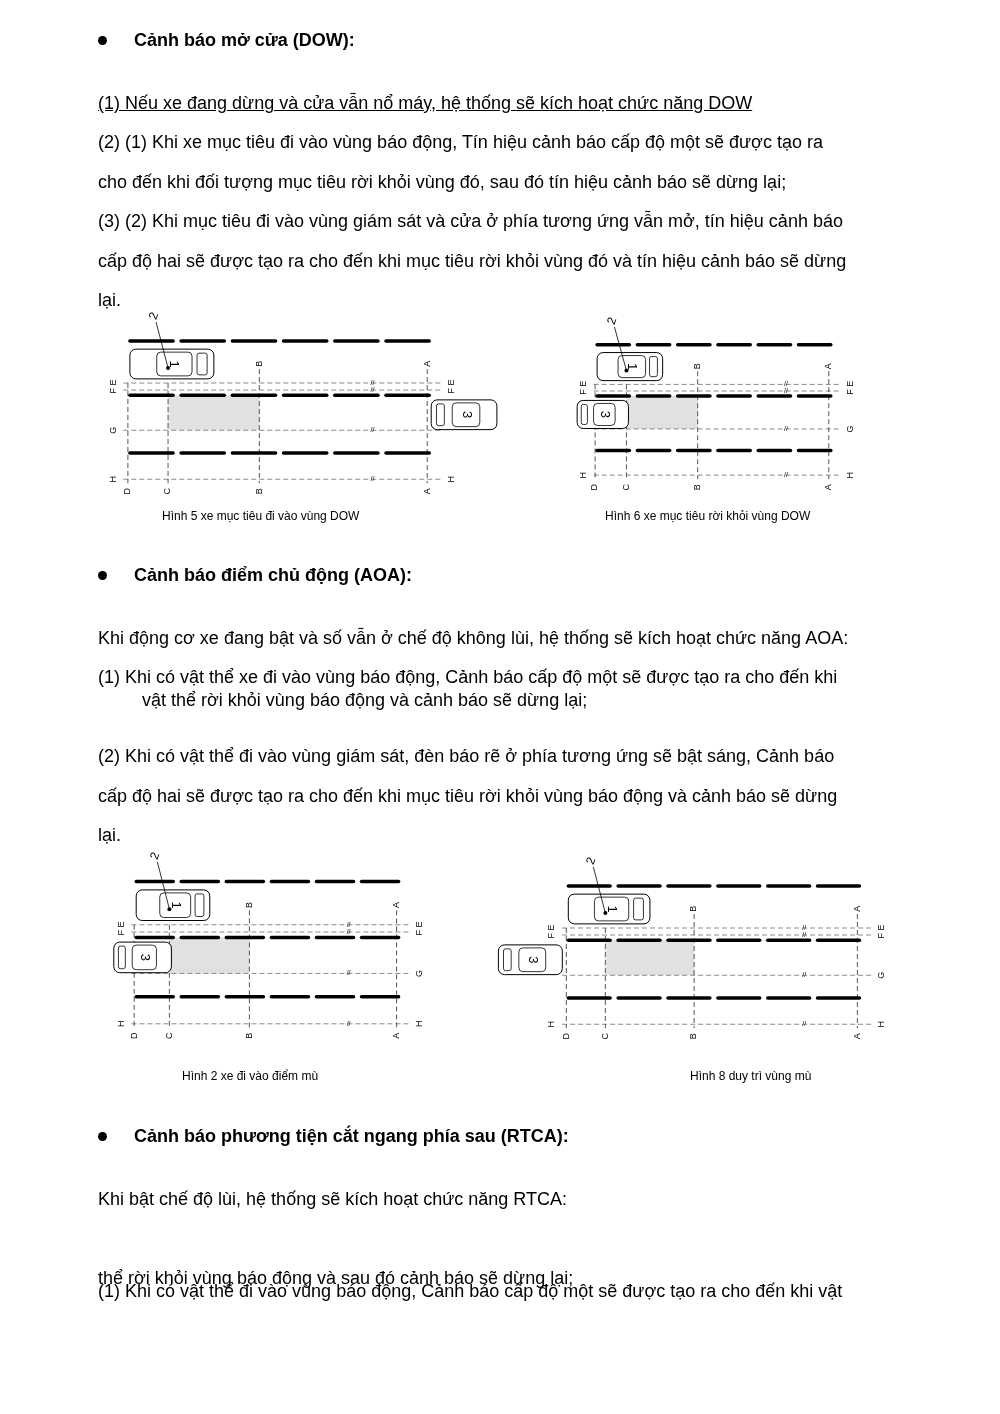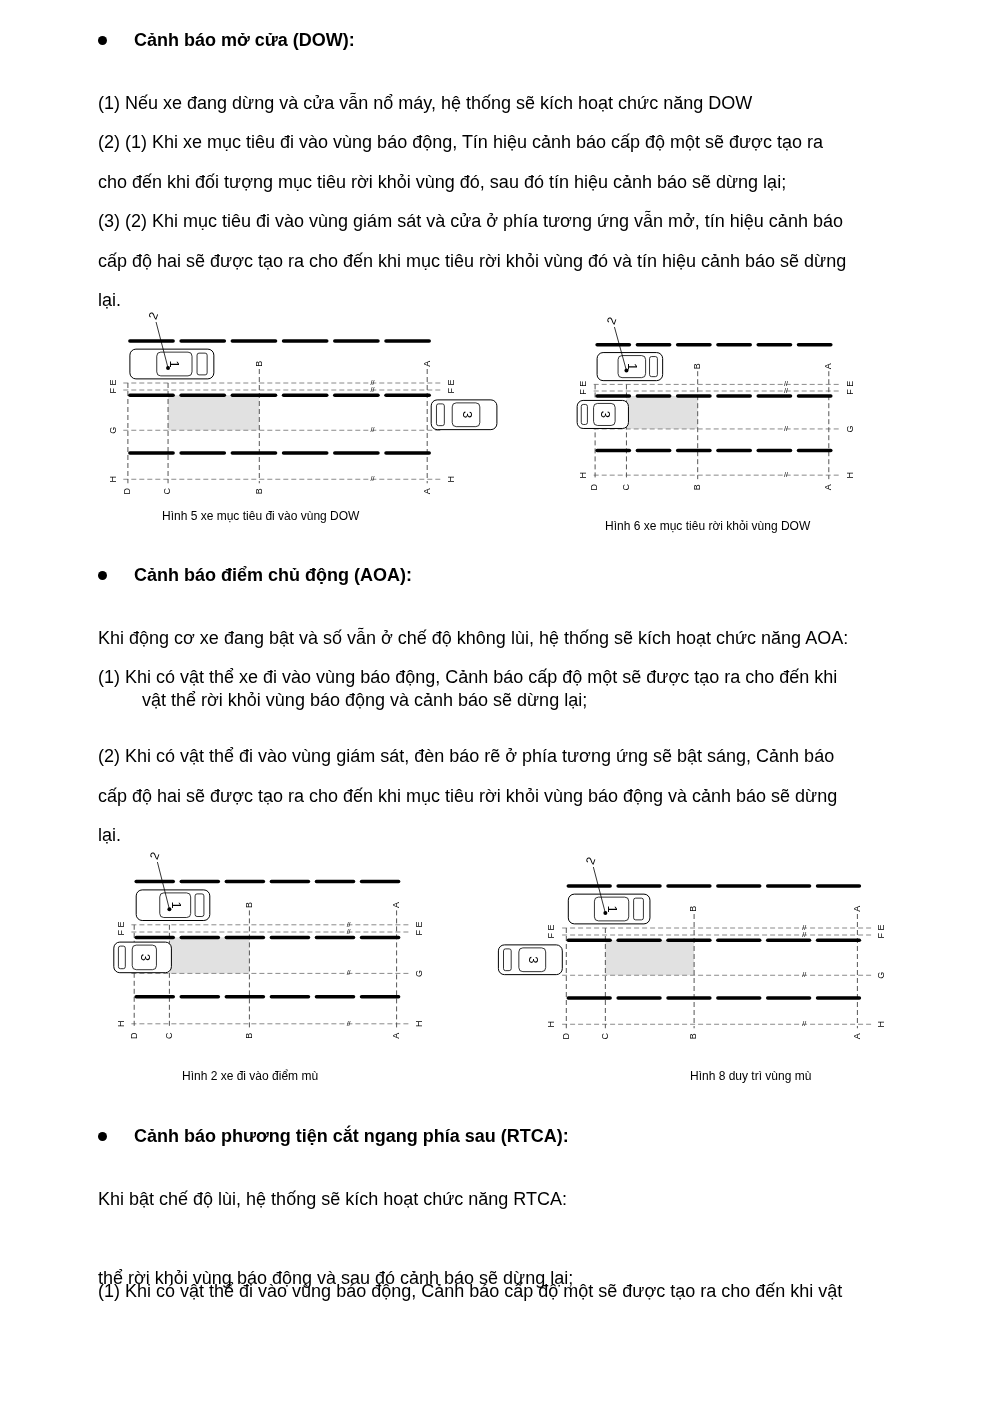--- a/index.html
+++ b/index.html
@@ -13,21 +13,21 @@
   .fig svg { display: block; overflow: visible; }
   .caption { position: absolute; font-size: 12px; line-height: 14px; white-space: nowrap; }
 </style>
 </head>
 <body>
 
 <div class="heading" style="top:29px;">
   <span class="bullet"></span>
   <span class="htext">Cảnh báo mở cửa (DOW):</span>
 </div>
-<div class="line" style="top:92px;">(1) Nếu xe đang dừng và cửa vẫn nổ máy, hệ thống sẽ kích hoạt chức năng DOW</div>
+<div class="line" style="top:92px;text-decoration:underline;">(1) Nếu xe đang dừng và cửa vẫn nổ máy, hệ thống sẽ kích hoạt chức năng DOW</div>
 <div class="line" style="top:131px;text-align:center;">(2) (1) Khi xe mục tiêu đi vào vùng báo động, Tín hiệu cảnh báo cấp độ một sẽ được tạo ra</div>
 <div class="line" style="top:171px;">cho đến khi đối tượng mục tiêu rời khỏi vùng đó, sau đó tín hiệu cảnh báo sẽ dừng lại;</div>
 <div class="line" style="top:210px;text-align:right;">(3) (2) Khi mục tiêu đi vào vùng giám sát và cửa ở phía tương ứng vẫn mở, tín hiệu cảnh báo</div>
 <div class="line" style="top:250px;">cấp độ hai sẽ được tạo ra cho đến khi mục tiêu rời khỏi vùng đó và tín hiệu cảnh báo sẽ dừng</div>
 <div class="line" style="top:289px;">lại.</div>
 
 <div class="fig" style="left: 106px; top: 320px;">
     <svg width="365" height="175" viewBox="0 0 365 175">
       <rect x="62.050000000000004" y="75.25" width="91.24999999999997" height="35" fill="#d9d9d9" opacity="0.8"></rect>
       <line x1="17.3" y1="63" x2="335.8" y2="63" stroke="#8a8a8a" stroke-width="1" stroke-dasharray="5 3"></line>
@@ -143,21 +143,21 @@
       <circle cx="48.45" cy="45.6" r="2" fill="#000"></circle>
       <text x="34.45" y="-4" font-size="12" font-family="Liberation Sans, sans-serif" text-anchor="middle" dominant-baseline="middle" fill="#000" transform="rotate(-70 34.45 -4)">2</text>
       <g>
         <rect x="-0.8499999999999943" y="75.425" width="51.3" height="28.05" rx="6" fill="#fff" stroke="#000" stroke-width="1"></rect>
         <rect x="15.566000000000004" y="78.425" width="21.546" height="22.05" rx="4" fill="#fff" stroke="#000" stroke-width="0.8"></rect>
         <rect x="3.254000000000005" y="79.425" width="6.156" height="20.05" rx="2" fill="#fff" stroke="#000" stroke-width="0.8"></rect>
         <text x="26.800000000000004" y="89.45" font-size="13" font-family="Liberation Sans, sans-serif" text-anchor="middle" dominant-baseline="middle" fill="#000" transform="rotate(90 26.800000000000004 89.45)">3</text>
       </g>
     </svg>
   </div>
-<div class="caption" style="left:605px;top:509px;margin-top:10px;">Hình 6 xe mục tiêu rời khỏi vùng DOW</div>
+<div class="caption" style="left:605px;top:509px;">Hình 6 xe mục tiêu rời khỏi vùng DOW</div>
 
 <div class="heading" style="top:564px;">
   <span class="bullet"></span>
   <span class="htext">Cảnh báo điểm chủ động (AOA):</span>
 </div>
 <div class="line" style="top:627px;">Khi động cơ xe đang bật và số vẫn ở chế độ không lùi, hệ thống sẽ kích hoạt chức năng AOA:</div>
 <div class="line" style="top:666px;">(1) Khi có vật thể xe đi vào vùng báo động, Cảnh báo cấp độ một sẽ được tạo ra cho đến khi</div>
 <div class="line" style="top:689px;margin-left:44px;">vật thể rời khỏi vùng báo động và cảnh báo sẽ dừng lại;</div>
 <div class="line" style="top:745px;text-align:right;">(2) Khi có vật thể đi vào vùng giám sát, đèn báo rẽ ở phía tương ứng sẽ bật sáng, Cảnh báo</div>
 <div class="line" style="top:785px;">cấp độ hai sẽ được tạo ra cho đến khi mục tiêu rời khỏi vùng báo động và cảnh báo sẽ dừng</div>

